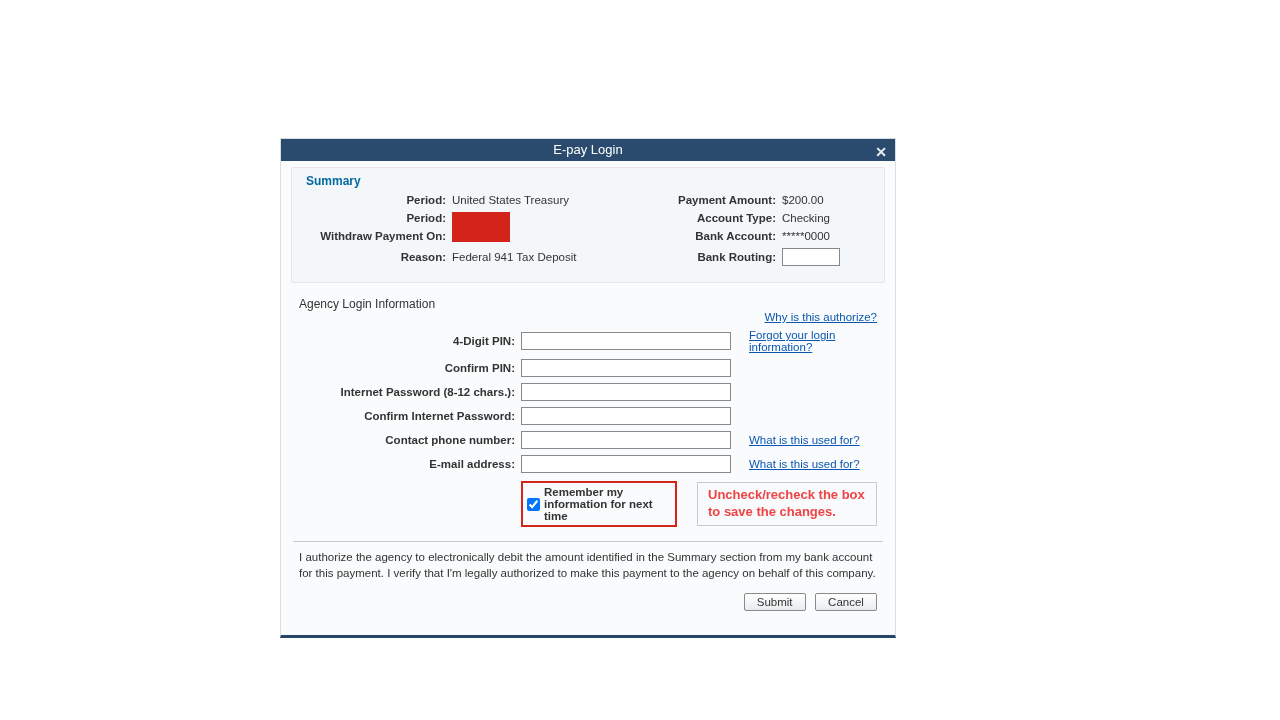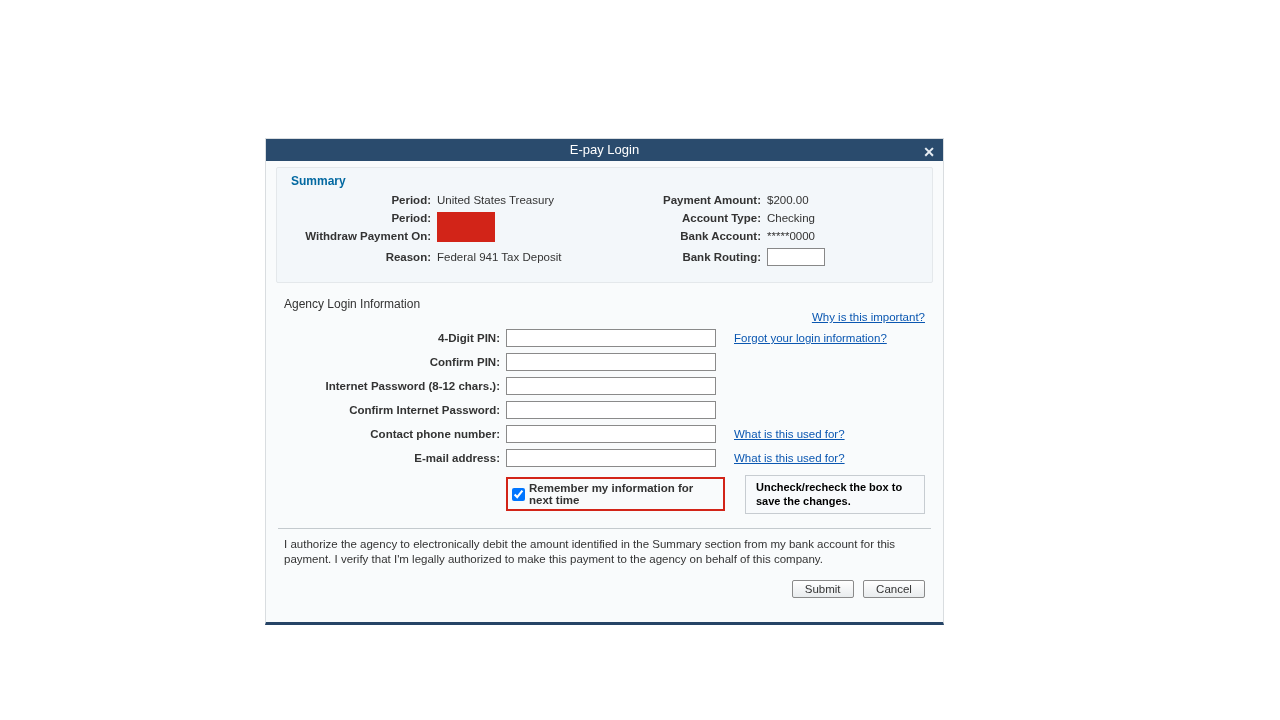--- a/index.html
+++ b/index.html
@@ -7,23 +7,23 @@
     font-family: Arial, Helvetica, sans-serif;
     background: #ffffff;
     width: 1280px;
     height: 720px;
     position: relative;
     font-size: 12px;
     color: #333;
   }
   .dialog-wrapper {
     position: absolute;
-    left: 265px;
+    left: 280px;
     top: 138px;
-    width: 679px;
+    width: 616px;
     background: #f9fbfc;
     border: 1px solid #d9dde0;
     border-bottom: 3px solid #264466;
   }
   .title-bar {
     background: #2a4b6d;
     color: #fff;
     height: 22px;
     line-height: 22px;
     text-align: center;
@@ -137,23 +137,23 @@
     padding: 3px 6px 3px 4px;
     display: inline-flex;
     align-items: center;
     gap: 4px;
     font-weight: bold;
     font-size: 11.5px;
   }
   .callout {
     border: 1px solid #c7ccd1;
     padding: 4px 10px;
-    color: #000000;
-    font-weight: bold;
-    font-size: 11px;
+    color: #ef4444;
+    font-weight: bold;
+    font-size: 13px;
     margin-left: 14px;
     background: #f8fafc;
     max-width: 180px;
     line-height: 1.3;
   }
   .divider {
     border-top: 1px solid #c4cace;
     margin: 14px 12px 0 12px;
   }
   .authz {
@@ -216,21 +216,21 @@
       <div class="lab">Bank Routing:</div>
       <div class="val">
         <input type="text" class="routing-input" style="">
       </div>
     </div>
   </div>
 
   <div class="agency-block">
     <div class="section-title" style="margin-left:0;">Agency Login Information</div>
     <div style="overflow:hidden;">
-      <a href="#" class="why-link">Why is this important?</a>
+      <a href="#" class="why-link">Why is this authorize?</a>
     </div>
 
     <div class="form-row">
       <div class="flab">4-Digit PIN:</div>
       <input type="text" style="">
       <a href="#" class="link-side">Forgot your login information?</a>
     </div>
 
     <div class="form-row">
       <div class="flab">Confirm PIN:</div>

